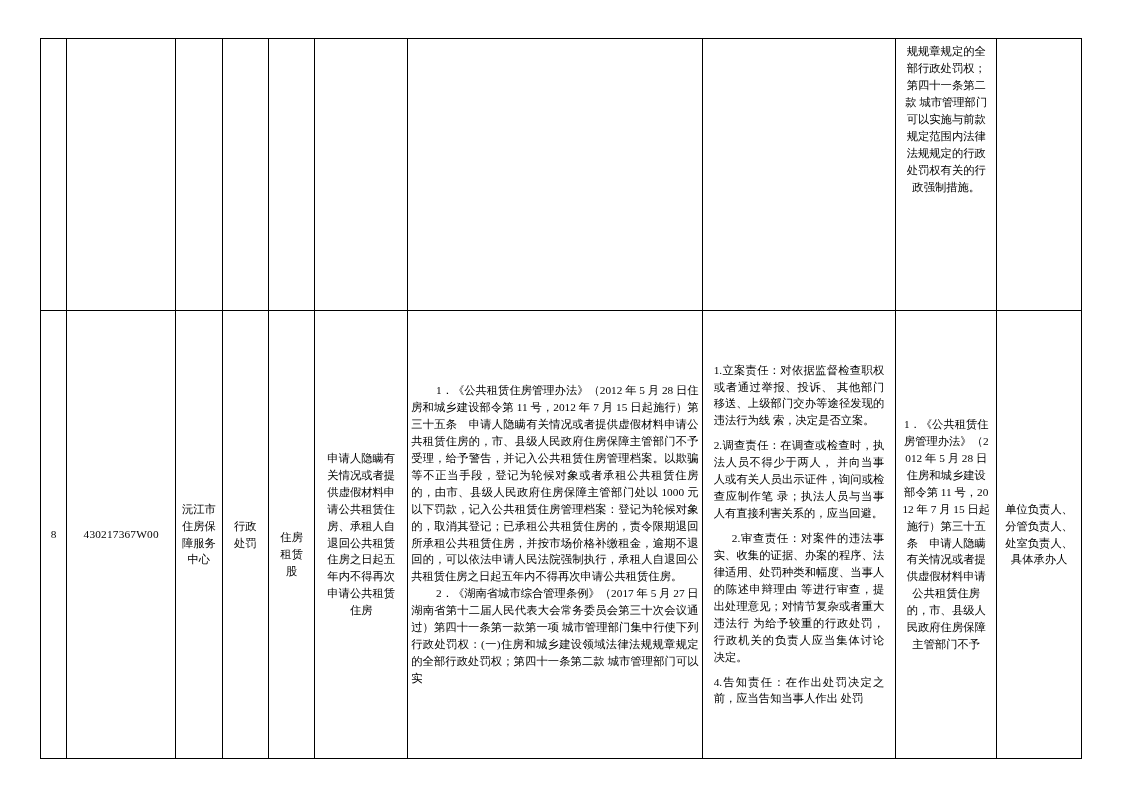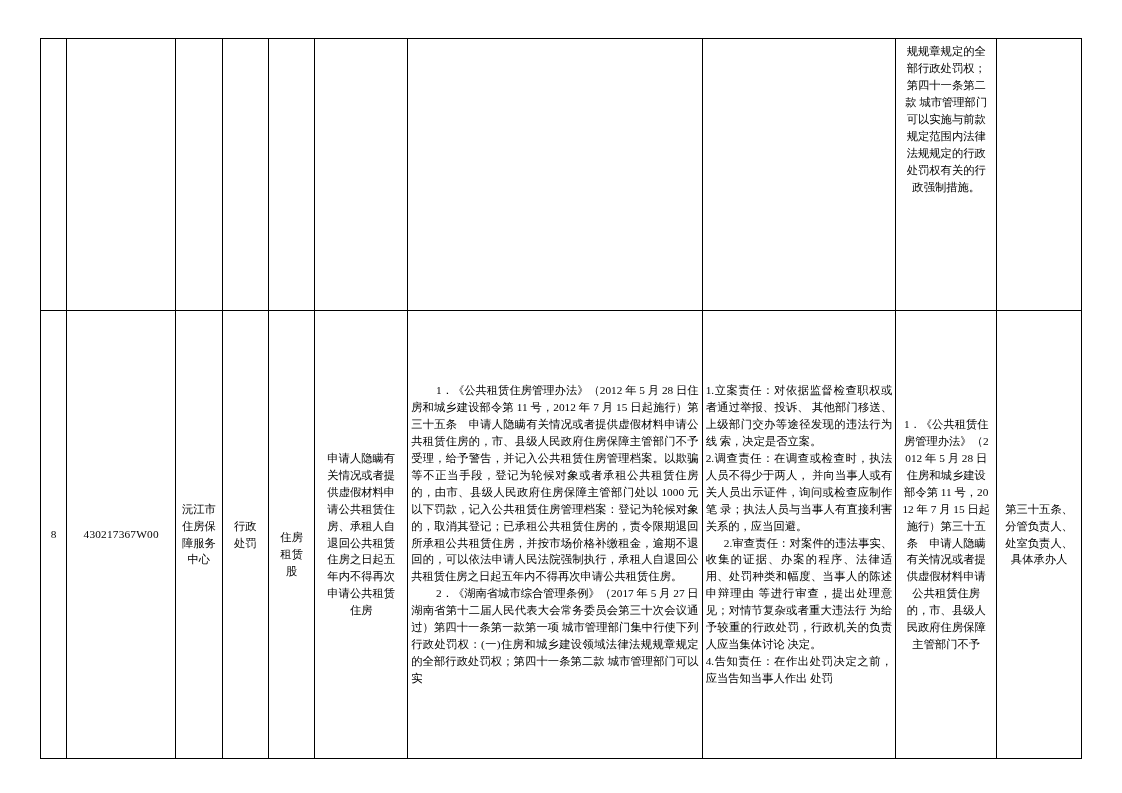--- a/index.html
+++ b/index.html
@@ -53,21 +53,21 @@
   .w-dept   { width: 34px; }
   .w-type   { width: 26px; }
   .w-unit   { width: 26px; margin-top: 40px; }
   .w-item   { width: 70px; }
   .w-ref    { width: 88px; }
   .w-person { width: 72px; }
 
   .row-top td { height: 265px; vertical-align: top; }
   .row-top .c-ref { vertical-align: top; padding-top: 4px; }
   .row-main td { height: 443px; }
-  .resp-p { margin: 0; }
+  .resp-p { margin: 8px; }
   .resp-p.ind { text-indent: 1.6em; }
   .basis-p { margin: 0; text-indent: 2.2em; }
 </style>
 </head>
 <body>
 
 <div class="page">
   <table class="doc-table">
     <colgroup>
       <col style="width:26px">
@@ -119,18 +119,18 @@
         <td class="c-resp">
           <p class="resp-p">1.立案责任：对依据监督检查职权或者通过举报、投诉、 其他部门移送、上级部门交办等途径发现的违法行为线  索，决定是否立案。</p>
           <p class="resp-p">2.调查责任：在调查或检查时，执法人员不得少于两人，  并向当事人或有关人员出示证件，询问或检查应制作笔  录；执法人员与当事人有直接利害关系的，应当回避。</p>
           <p class="resp-p ind">2.审查责任：对案件的违法事实、收集的证据、办案的程序、法律适用、处罚种类和幅度、当事人的陈述申辩理由  等进行审查，提出处理意见；对情节复杂或者重大违法行 为给予较重的行政处罚，行政机关的负责人应当集体讨论  决定。</p>
           <p class="resp-p">4.告知责任：在作出处罚决定之前，应当告知当事人作出  处罚</p>
         </td>
         <td class="c-ref">
           <span class="narrow w-ref">1．《公共租赁住房管理办法》（2012 年 5 月 28 日住房和城乡建设部令第 11 号，2012 年 7 月 15 日起施行）第三十五条　申请人隐瞒有关情况或者提供虚假材料申请公共租赁住房的，市、县级人民政府住房保障主管部门不予</span>
         </td>
         <td class="c-person">
-          <span class="narrow w-person">第三十五条、分管负责人、处室负责人、具体承办人</span>
+          <span class="narrow w-person">单位负责人、分管负责人、处室负责人、具体承办人</span>
         </td>
       </tr>
     </tbody>
   </table>
 </div>
 
 </body></html>

